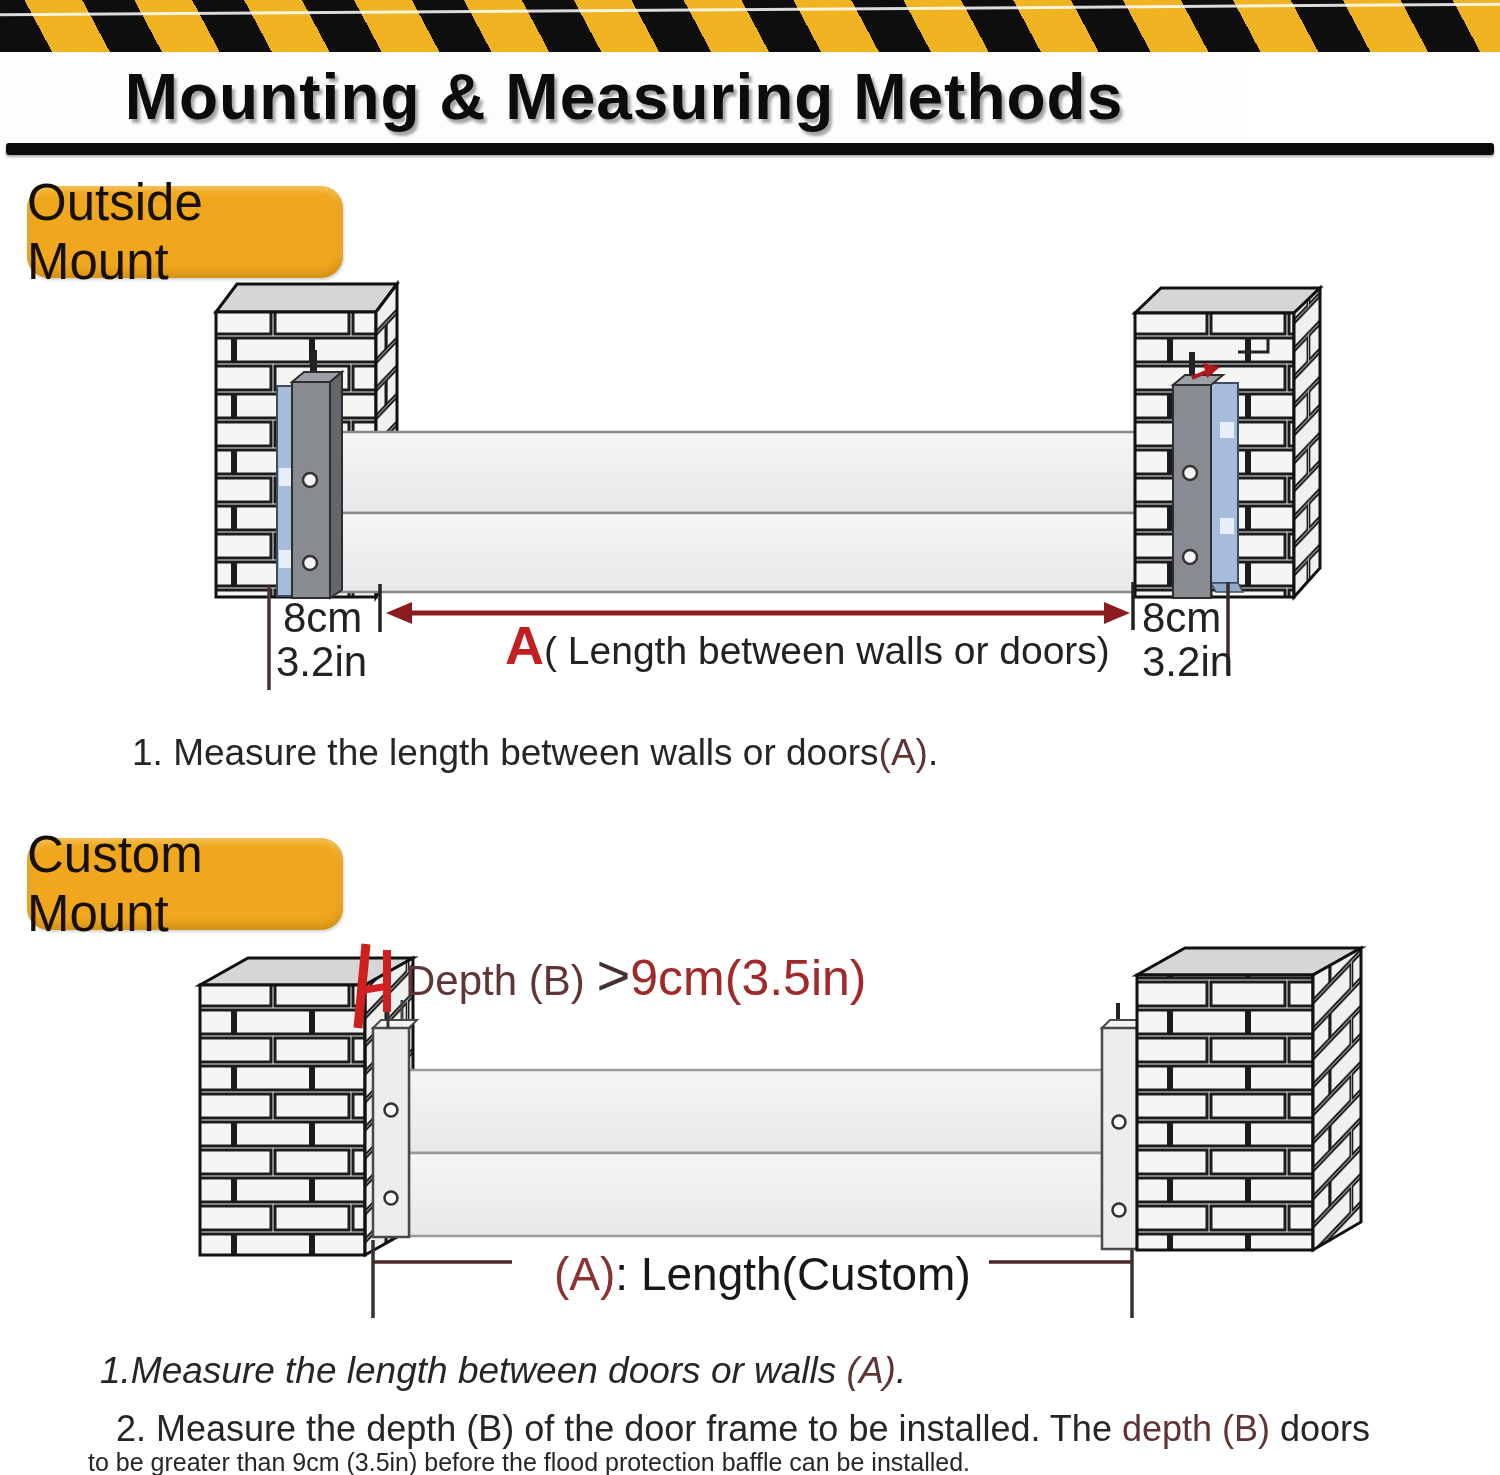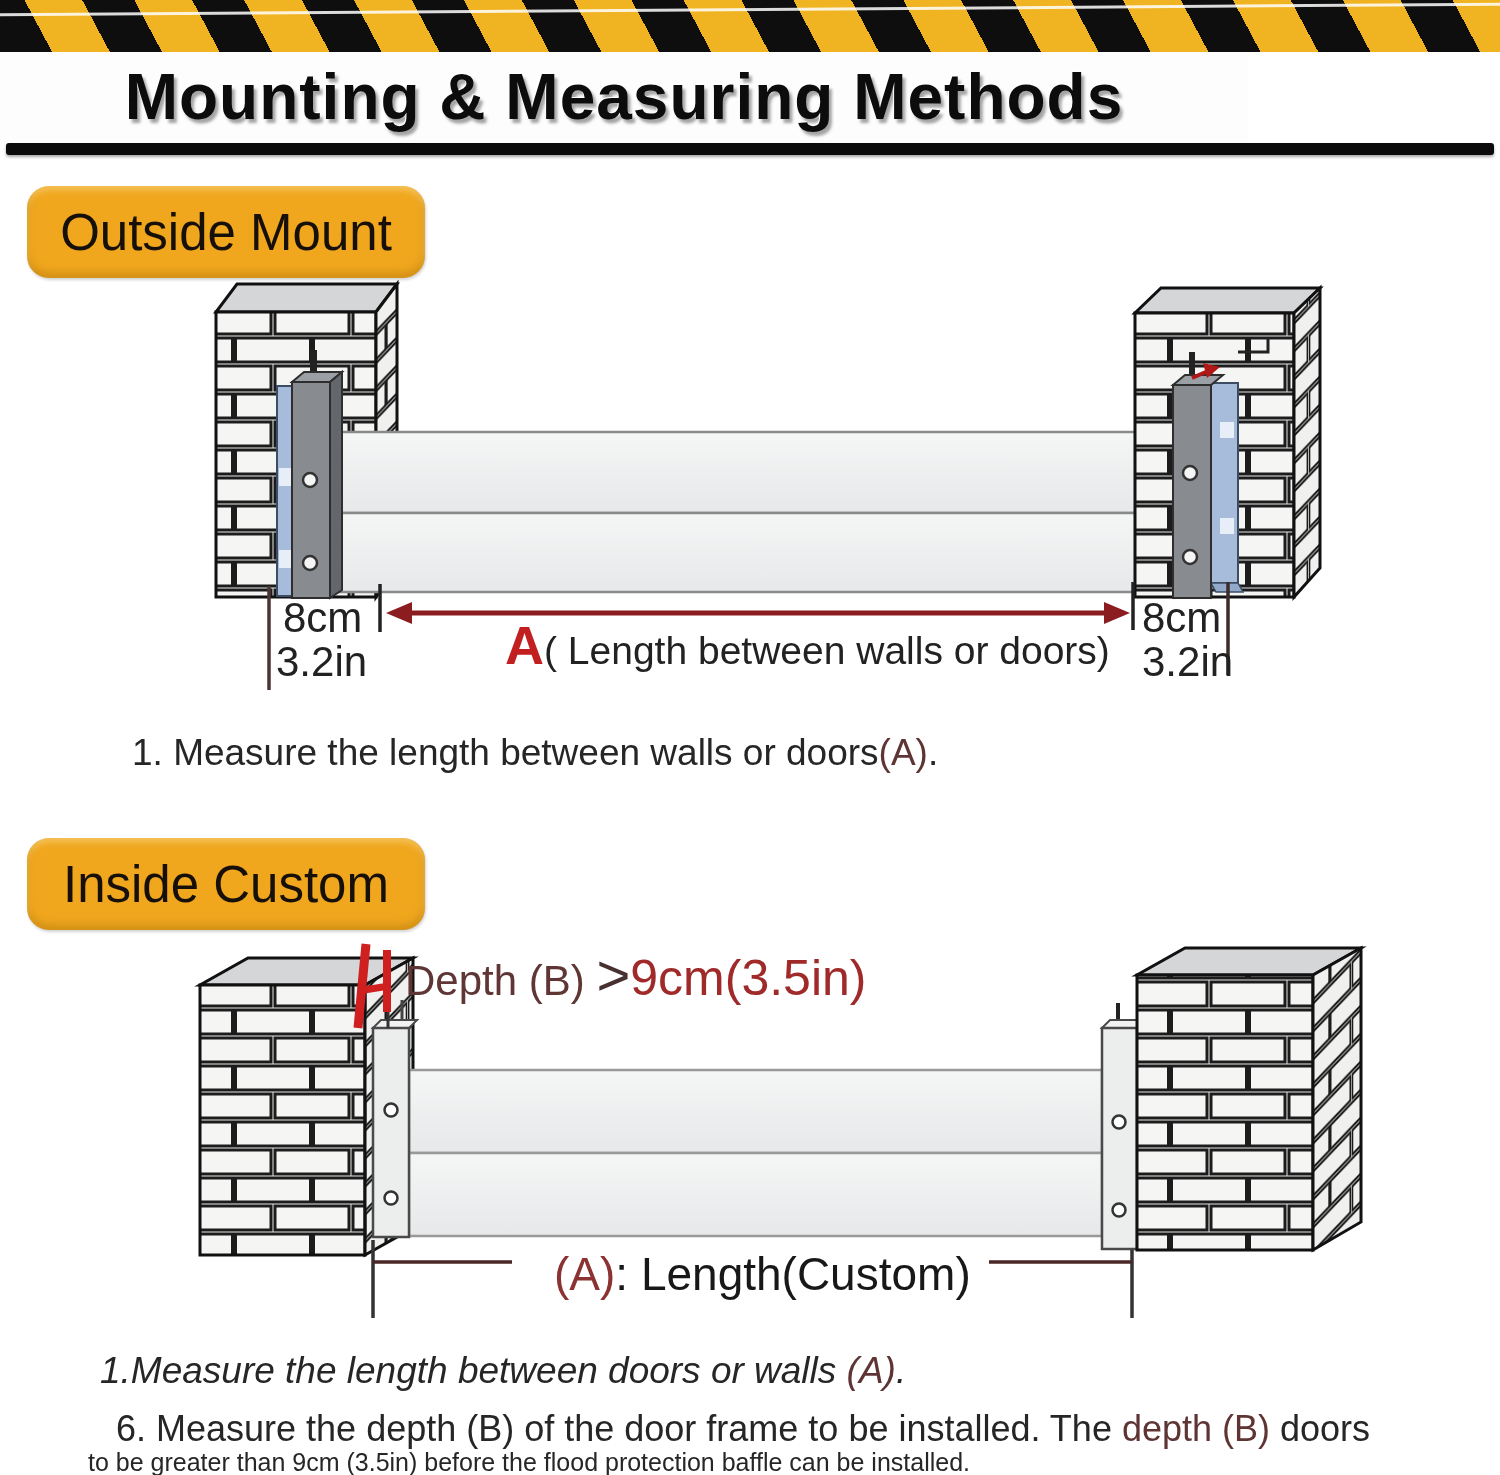--- a/index.html
+++ b/index.html
@@ -25,21 +25,21 @@
   .banner h1{
     margin:0;font-size:64px;font-weight:bold;color:#0c0c0c;letter-spacing:1px;
     text-shadow:-1px -1px 0 rgba(255,255,255,.9), 3px 4px 3px rgba(90,90,90,.55);
   }
   .underbar{
     position:absolute;top:143px;left:6px;width:1488px;height:12px;
     background:#0b0b0b;border-radius:3px;box-shadow:0 2px 3px rgba(0,0,0,.35);
   }
   
   .badge{
-    position:absolute;left:27px;width:398px;height:92px;border-radius:22px;
+    position:absolute;left:27px;width:316px;height:92px;border-radius:22px;
     background:var(--badge-orange,#f0a71e);
     display:flex;align-items:center;justify-content:center;
     font-size:51px;color:#161008;
     box-shadow:inset 0 -5px 8px rgba(150,95,0,.35), inset 0 4px 6px rgba(255,235,170,.45), 1px 2px 3px rgba(0,0,0,.18);
   }
   .badge-outside{top:186px;}
   .badge-inside{top:838px;}
   
   .diagram{position:absolute;left:0;width:1500px;}
   .diagram-outside{top:280px;height:420px;}
@@ -150,21 +150,21 @@
       <text x="276" y="676" font-size="42" fill="#222">3.2in</text>
       <text x="1142" y="632" font-size="42" fill="#222">8cm</text>
       <text x="1142" y="676" font-size="42" fill="#222">3.2in</text>
       <text x="505" y="664"><tspan font-size="54" font-weight="bold" fill="#c22020">A</tspan><tspan font-size="39" fill="#222">( Length between walls or doors)</tspan></text>
     </g>
   </svg>
 
   <p class="step s-out-1"><span>1. Measure the length between walls or doors</span><span class="acc-maroon">(A)</span><span>.</span></p>
 
   <div class="badge badge-inside">
-    <span>Inside Custom</span>
+    <span>Custom Mount</span>
   </div>
 
   <svg class="diagram diagram-inside" viewBox="0 935 1500 395">
 
     <g>
       <polygon points="200,985 365,985 413,958 248,958" fill="#d5d6d7" stroke="#111" stroke-width="3"></polygon>
       <rect x="200" y="985" width="165" height="270" fill="url(#brickF)" stroke="#111" stroke-width="3"></rect>
       <polygon points="365,985 413,958 413,1228 365,1255" fill="url(#brickS)" stroke="#111" stroke-width="3"></polygon>
     </g>
 
@@ -206,16 +206,16 @@
     <g>
       <path d="M373,1240 V1318" stroke="#333" stroke-width="3.5"></path>
       <path d="M1132,1250 V1318" stroke="#333" stroke-width="3.5"></path>
       <path d="M373,1262 H512" stroke="#4a2626" stroke-width="3.5"></path>
       <path d="M989,1262 H1132" stroke="#4a2626" stroke-width="3.5"></path>
       <text x="554" y="1290"><tspan font-size="46" fill="#8b3232">(A)</tspan><tspan font-size="46" fill="#181818">: Length(Custom)</tspan></text>
     </g>
   </svg>
 
   <p class="step s-in-1"><span>1.Measure the length between doors or walls </span><span class="acc-maroon">(A)</span><span>.</span></p>
-  <p class="step s-in-2"><span>6. Measure the depth (B) of the door frame to be installed. The </span><span class="acc-maroon">depth (B)</span><span> doors</span></p>
+  <p class="step s-in-2"><span>2. Measure the depth (B) of the door frame to be installed. The </span><span class="acc-maroon">depth (B)</span><span> doors</span></p>
   <p class="step s-in-3"><span>to be greater than 9cm (3.5in) before the flood protection baffle can be installed.</span></p>
 
 </div>
 
 </body></html>

